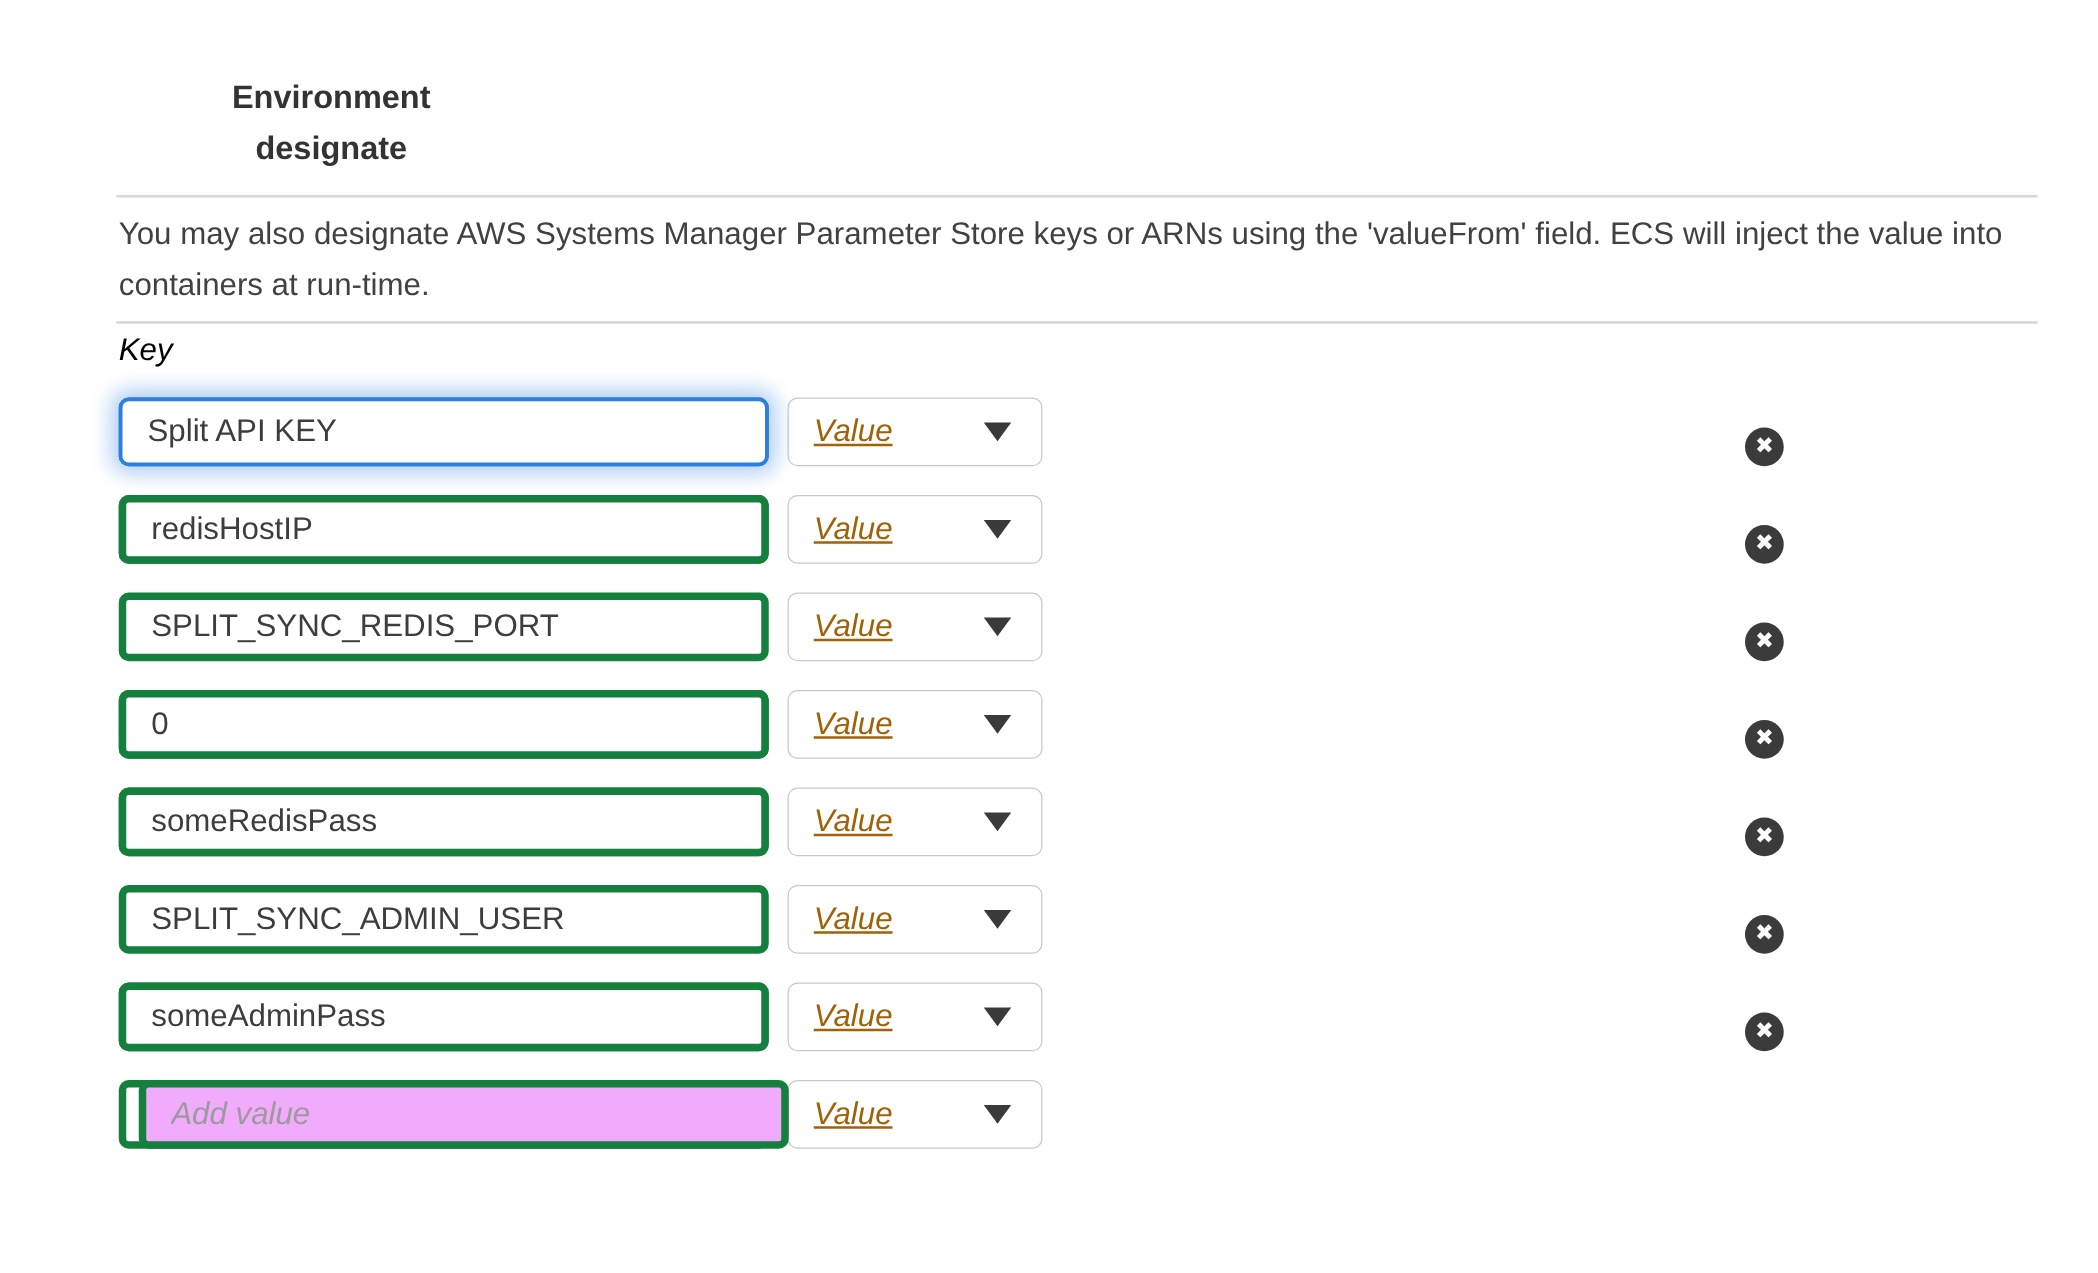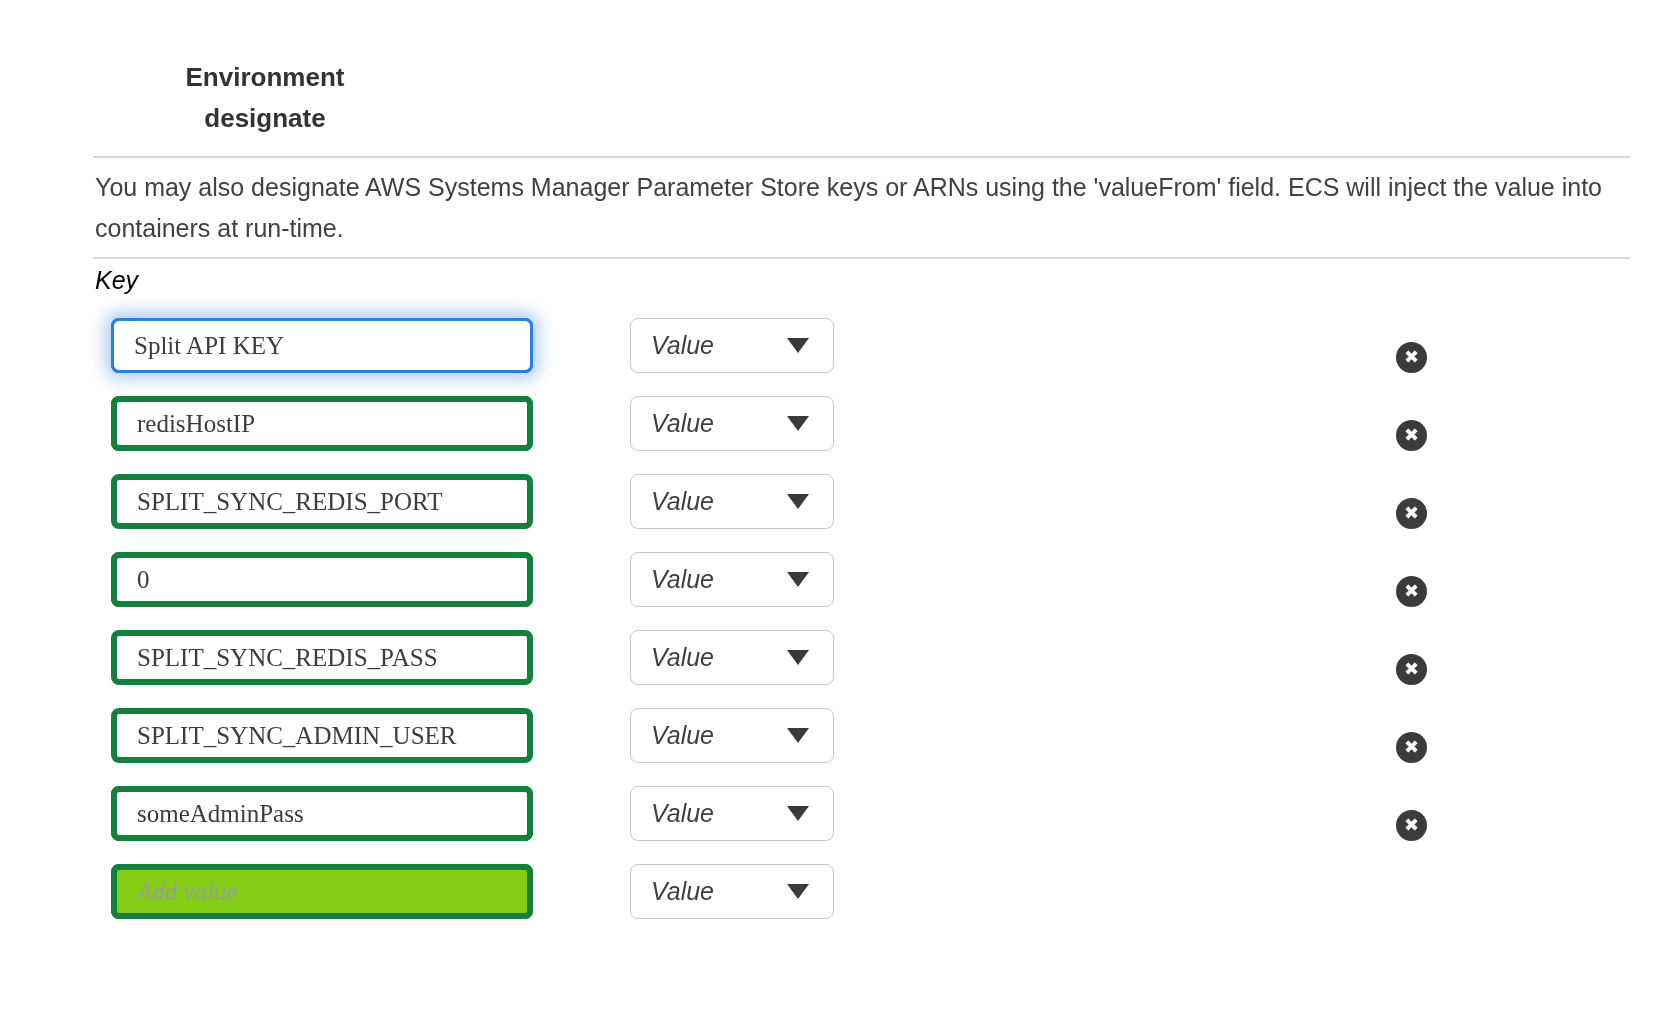--- a/index.html
+++ b/index.html
@@ -28,46 +28,46 @@
     font-size: 25px; font-style: italic; color: #000000;
   }
 
   .env-row { position: absolute; left: 0; width: 1678px; height: 55px; }
 
   .box {
     position: absolute; height: 55px; border: 6px solid #15803d; border-radius: 8px;
     background: #ffffff; font-size: 25px; color: #3d3d3d;
   }
 
-  input.box { padding: 0 20px; outline: none; width: 422px; left: 111px; font-family: Liberation Serif, serif; }
+  input.box { padding: 0 20px; outline: none; width: 520px; left: 95px; }
   input.box::placeholder { color: #9b9b9b; font-style: italic; opacity: 1; }
 
   .key-input { position: absolute; left: 97px; width: 470px; }
 
   .type-select {
     position: absolute; left: 630px; width: 204px; height: 55px;
     border: 1px solid #c8c8c8; border-radius: 8px; background: #fff;
     display: flex; align-items: center; justify-content: space-between;
     padding: 0 24px 0 20px; cursor: pointer;
   }
-  .type-select .type-text { font-size: 25px; font-style: italic; color: #404040; }
+  .type-select .type-text { font-size: 25px; font-style: italic; color: #a16207; text-decoration: underline; }
   .caret-down {
     width: 0; height: 0;
     border-left: 11px solid transparent; border-right: 11px solid transparent;
     border-top: 15px solid #3a3a3a;
   }
 
   .value-input { position: absolute; left: 895px; width: 474px; padding: 0 22px; }
 
   .value-input.focused {
     border: 3px solid #2b7fe3;
     box-shadow: 0 0 16px 6px rgba(66, 139, 230, 0.42);
   }
 
-  .value-input.disabled { background: #84cc16; }
+  .value-input.disabled { background: #f0abfc; margin-left: 16px; }
 
   .remove-btn {
     position: absolute; left: 1396px; width: 31px; height: 31px;
     border: none; border-radius: 50%; background: #3b3b3b; cursor: pointer;
     display: flex; align-items: center; justify-content: center; padding: 0;
   }
   .remove-btn .x-glyph {
     font-family: "DejaVu Sans", sans-serif; font-size: 18px; font-weight: bold;
     color: #ffffff; line-height: 1; transform: translateY(-1px);
   }
@@ -133,20 +133,21 @@
       <span class="x-glyph">✖</span>
     </button>
   </div>
 
   <div class="env-row" style="top:630px;">
     <input class="box key-input" type="text" value="SPLIT_SYNC_REDIS_PASS" style="">
     <div class="type-select">
       <span class="type-text">Value</span>
       <span class="caret-down"></span>
     </div>
+    <input class="box value-input" type="text" value="someRedisPass" style="">
     <button class="remove-btn" style="top:24px;">
       <span class="x-glyph">✖</span>
     </button>
   </div>
 
   <div class="env-row" style="top:708px;">
     <input class="box key-input" type="text" value="SPLIT_SYNC_ADMIN_USER" style="">
     <div class="type-select">
       <span class="type-text">Value</span>
       <span class="caret-down"></span>

